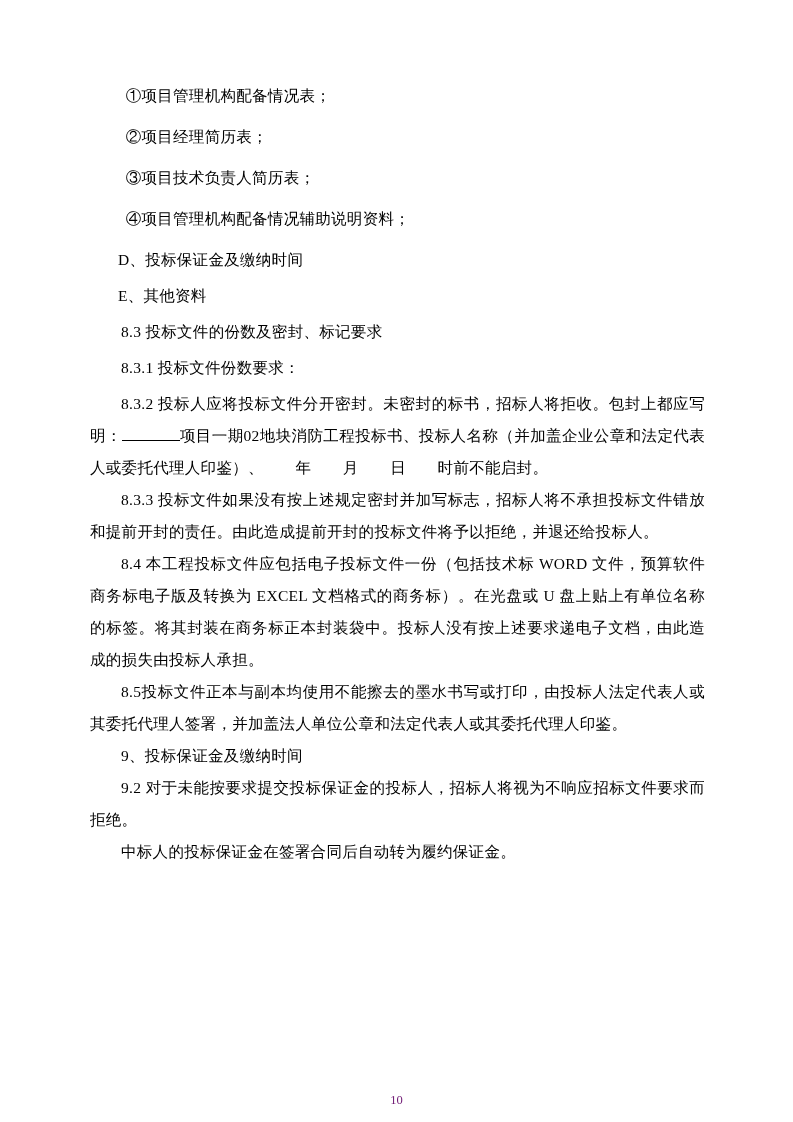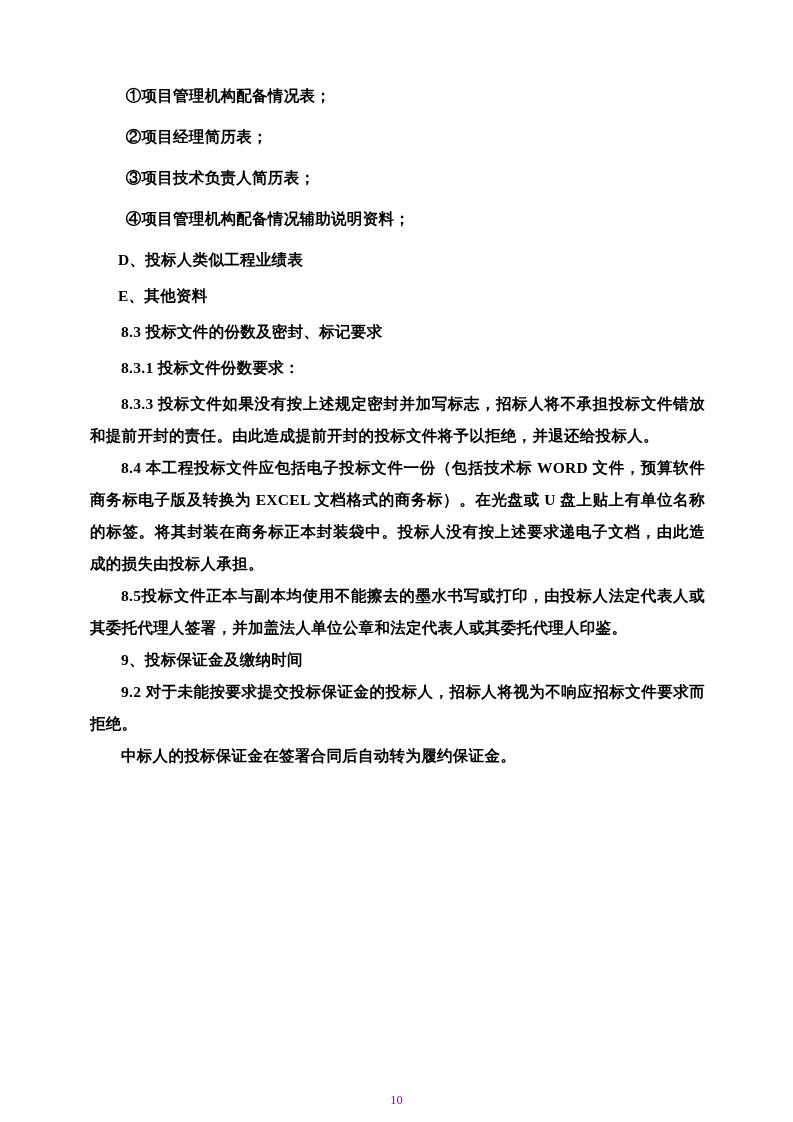--- a/index.html
+++ b/index.html
@@ -25,35 +25,34 @@
     top: 80px;
     left: 90px;
     right: 88px;
   }
   .para {
     font-size: 15.5px;
     line-height: 32px;
     text-align: justify;
     text-indent: 2em;
     letter-spacing: 0.3px;
-    font-weight: bold;
   }
   .para.item-circled {   
     text-indent: 2.3em;
     margin-bottom: 9px;
   }
   .para.item-letter {    
     text-indent: 1.8em;
     margin-bottom: 4px;
   }
   .para.clause-head {    
     margin-bottom: 4px;
   }
   .para.heading {
-    font-weight: bold;
+    font-weight: normal;
   }
   .blank-underline {
     display: inline-block;
     width: 58px;
     height: 1em;
     border-bottom: 1px solid #000000;
     vertical-align: baseline;
   }
   .page-number {
     position: absolute;
@@ -69,26 +68,27 @@
 <body>
 
 <div class="page">
   <div class="content">
 
     <p class="para item-circled">①项目管理机构配备情况表；</p>
     <p class="para item-circled">②项目经理简历表；</p>
     <p class="para item-circled">③项目技术负责人简历表；</p>
     <p class="para item-circled">④项目管理机构配备情况辅助说明资料；</p>
 
-    <p class="para item-letter">D、投标人类似工程业绩表</p>
+    <p class="para item-letter">D、投标保证金及缴纳时间</p>
     <p class="para item-letter">E、其他资料</p>
 
     <p class="para clause-head">8.3 投标文件的份数及密封、标记要求</p>
     <p class="para clause-head">8.3.1 投标文件份数要求：</p>
 
+    <p class="para"><span>8.3.2 投标人应将投标文件分开密封。未密封的标书，招标人将拒收。包封上都应写明：</span><span class="blank-underline"></span><span>项目一期02地块消防工程投标书、投标人名称（并加盖企业公章和法定代表人或委托代理人印鉴）、　　年　　月　　日　　时前不能启封。</span></p>
 
     <p class="para">8.3.3 投标文件如果没有按上述规定密封并加写标志，招标人将不承担投标文件错放和提前开封的责任。由此造成提前开封的投标文件将予以拒绝，并退还给投标人。</p>
     <p class="para">8.4 本工程投标文件应包括电子投标文件一份（包括技术标 WORD 文件，预算软件商务标电子版及转换为 EXCEL 文档格式的商务标）。在光盘或 U 盘上贴上有单位名称的标签。将其封装在商务标正本封装袋中。投标人没有按上述要求递电子文档，由此造成的损失由投标人承担。</p>
     <p class="para">8.5投标文件正本与副本均使用不能擦去的墨水书写或打印，由投标人法定代表人或其委托代理人签署，并加盖法人单位公章和法定代表人或其委托代理人印鉴。</p>
 
     <p class="para heading">9、投标保证金及缴纳时间</p>
 
     <p class="para">9.2 对于未能按要求提交投标保证金的投标人，招标人将视为不响应招标文件要求而拒绝。</p>
     <p class="para">中标人的投标保证金在签署合同后自动转为履约保证金。</p>
 

